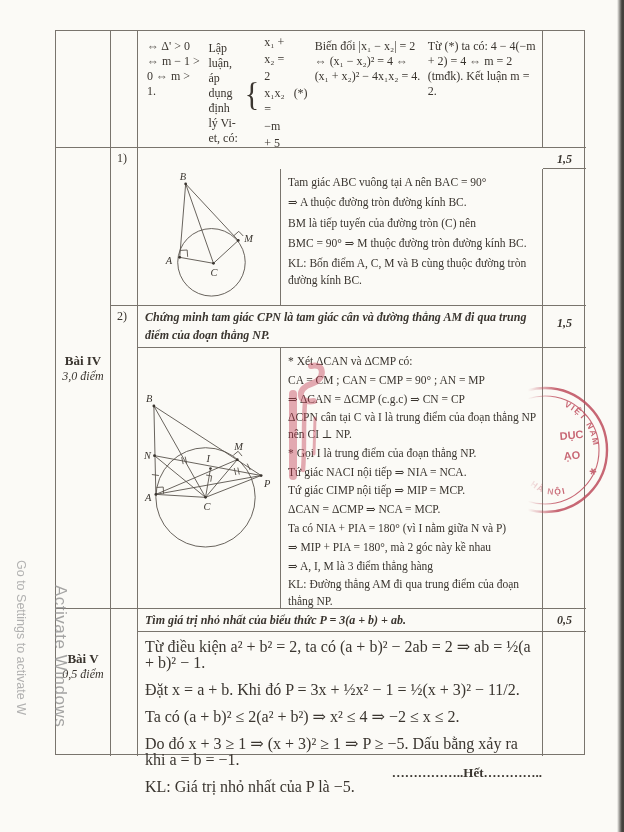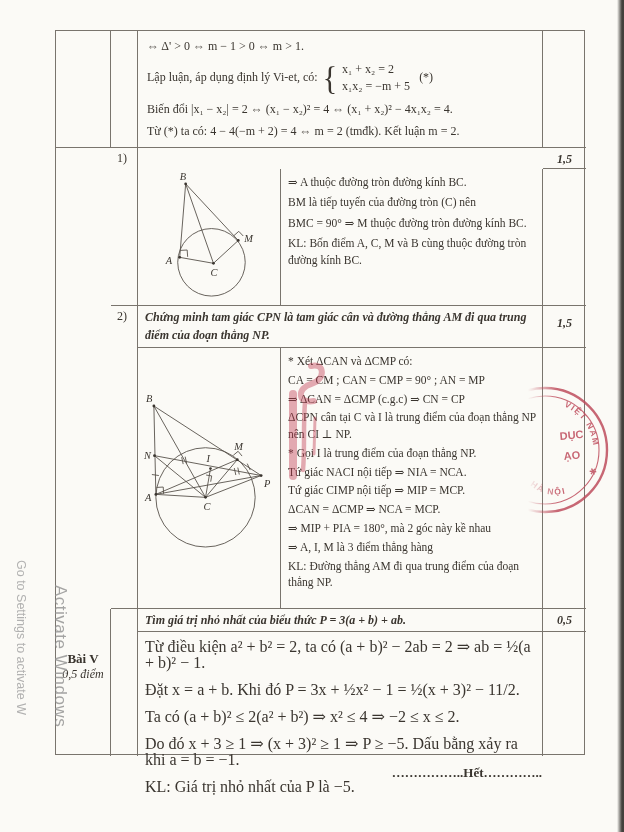--- a/index.html
+++ b/index.html
@@ -30,21 +30,21 @@
   .bb{border-bottom:1px solid var(--line);}
   .bai-cell{display:flex;flex-direction:column;align-items:center;text-align:center;}
   .bai-name{font-weight:bold;font-size:13px;}
   .bai-pts{font-style:italic;font-size:12px;}
   .num-cell{font-size:12px;padding:3px 0 0 6px;}
   .title-cell{font-weight:bold;font-style:italic;font-size:12px;line-height:1.5;padding:2px 6px 0 7px;}
   .score-cell{font-weight:bold;font-style:italic;font-size:12px;text-align:center;padding-top:4px;}
   .sol-cell{font-size:11.5px;line-height:1.46;padding:5px 5px 0 7px;}
   .sol-cell p{margin:0 0 3.5px 0;}
   .q2sol p{margin:0 0 2px 0;}
-  .row0-cell{font-size:12px;padding:8px 6px 0 9px;display:flex;flex-direction:column;gap:7px;}
+  .row0-cell{font-size:12px;padding:8px 6px 0 9px;display:flex;gap:7px;}
   .viet{display:flex;align-items:center;gap:5px;}
   .viet .brace{font-size:30px;font-weight:400;line-height:0.9;transform:scaleY(1.1);}
   .viet .eqs{display:flex;flex-direction:column;font-size:12px;line-height:1.4;}
   .viet .star{margin-left:4px;}
   .q3sol{font-size:16px;line-height:1.0;padding-top:7px;display:flex;flex-direction:column;gap:11px;}
   .q3sol p{margin:0;}
   
   .dia{position:absolute;inset:0;width:100%;height:100%;}
   .dia text{font-family:"Liberation Serif","DejaVu Serif",serif;font-style:italic;font-size:10.5px;fill:#3a352f;}
   .dia .geo{stroke:#56514a;stroke-width:0.9;fill:none;}
@@ -74,20 +74,24 @@
   }
 </style>
 </head>
 <body>
 
 <div class="page">
 
   <div class="answer-table">
 
     <div class="cell br bb" style="grid-column:1;grid-row:1;"></div>
+    <div class="cell br bb bai-cell" style="grid-column:1;grid-row:2/6;padding-top:205px;">
+      <span class="bai-name">Bài IV</span>
+      <span class="bai-pts">3,0 điểm</span>
+    </div>
     <div class="cell br bai-cell" style="grid-column:1;grid-row:6/8;padding-top:42px;">
       <span class="bai-name">Bài V</span>
       <span class="bai-pts">0,5 điểm</span>
     </div>
 
     <div class="cell br bb" style="grid-column:2;grid-row:1;"></div>
     <div class="cell br bb num-cell" style="grid-column:2;grid-row:2/4;">1)</div>
     <div class="cell br bb num-cell" style="grid-column:2;grid-row:4/6;">2)</div>
     <div class="cell br" style="grid-column:2;grid-row:6/8;"></div>
 
@@ -127,20 +131,21 @@
           <circle class="pt" cx="76" cy="95" r="1.4"></circle>
           <circle class="pt" cx="101" cy="72" r="1.4"></circle>
         </g>
         <text x="42" y="11">B</text>
         <text x="28" y="96">A</text>
         <text x="73" y="108">C</text>
         <text x="107" y="74">M</text>
       </svg>
     </div>
     <div class="cell br bb sol-cell" style="grid-column:4;grid-row:3;">
+      <p>Tam giác ABC vuông tại A nên BAC = 90°</p>
       <p>⇒ A thuộc đường tròn đường kính BC.</p>
       <p>BM là tiếp tuyến của đường tròn (C) nên</p>
       <p>BMC = 90° ⇒ M thuộc đường tròn đường kính BC.</p>
       <p>KL: Bốn điểm A, C, M và B cùng thuộc đường tròn đường kính BC.</p>
     </div>
     <div class="cell bb" style="grid-column:5;grid-row:3;"></div>
 
     <div class="cell br bb title-cell" style="grid-column:3/5;grid-row:4;">Chứng minh tam giác CPN là tam giác cân và đường thẳng AM đi qua trung điểm của đoạn thẳng NP.</div>
     <div class="cell bb score-cell" style="grid-column:5;grid-row:4;padding-top:10px;">1,5</div>
 
@@ -191,20 +196,21 @@
     </div>
     <div class="cell br bb sol-cell q2sol" style="grid-column:4;grid-row:5;">
       <p>* Xét ΔCAN và ΔCMP có:</p>
       <p>CA = CM ; CAN = CMP = 90° ; AN = MP</p>
       <p>⇒ ΔCAN = ΔCMP (c.g.c) ⇒ CN = CP</p>
       <p>ΔCPN cân tại C và I là trung điểm của đoạn thẳng NP nên CI ⊥ NP.</p>
       <p>* Gọi I là trung điểm của đoạn thẳng NP.</p>
       <p>Tứ giác NACI nội tiếp ⇒ NIA = NCA.</p>
       <p>Tứ giác CIMP nội tiếp ⇒ MIP = MCP.</p>
       <p>ΔCAN = ΔCMP ⇒ NCA = MCP.</p>
+      <p>Ta có NIA + PIA = 180° (vì I nằm giữa N và P)</p>
       <p>⇒ MIP + PIA = 180°, mà 2 góc này kề nhau</p>
       <p>⇒ A, I, M là 3 điểm thẳng hàng</p>
       <p>KL: Đường thẳng AM đi qua trung điểm của đoạn thẳng NP.</p>
     </div>
     <div class="cell bb" style="grid-column:5;grid-row:5;"></div>
 
     <div class="cell br bb title-cell" style="grid-column:3/5;grid-row:6;">Tìm giá trị nhỏ nhất của biểu thức P = 3(a + b) + ab.</div>
     <div class="cell bb score-cell" style="grid-column:5;grid-row:6;">0,5</div>
 
     <div class="cell br sol-cell q3sol" style="grid-column:3/5;grid-row:7;">

